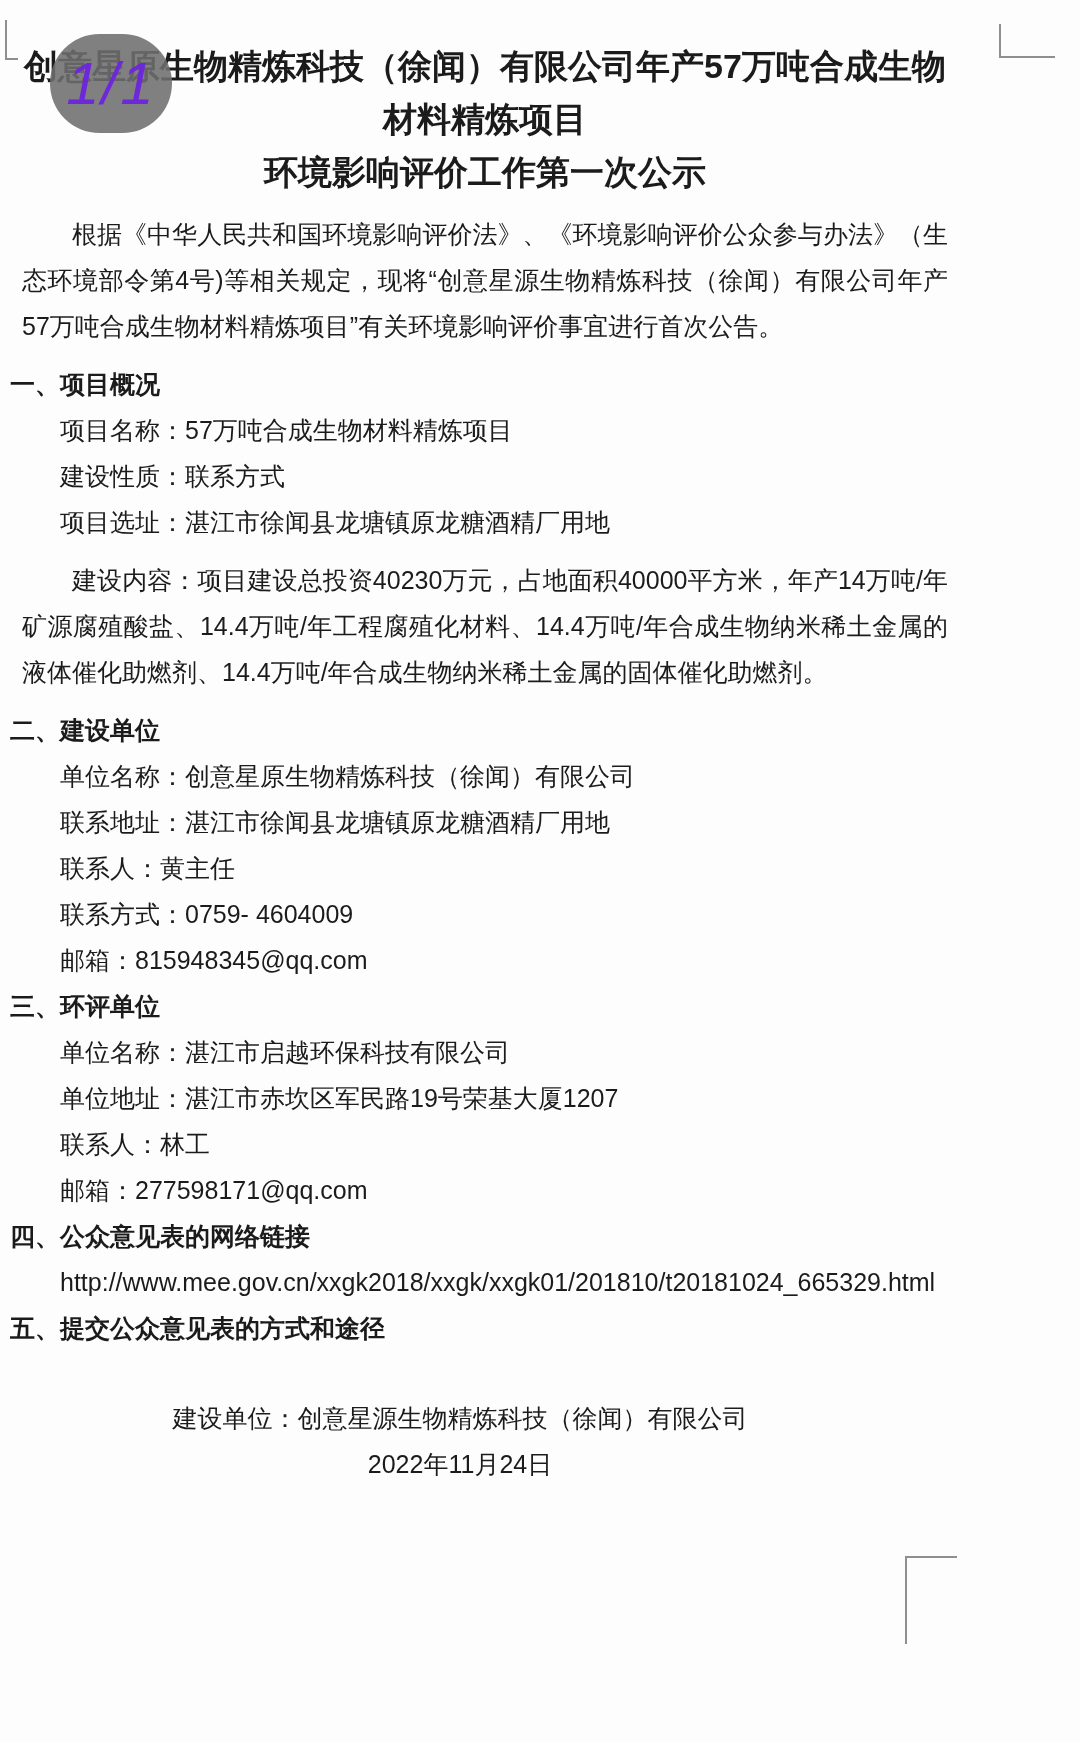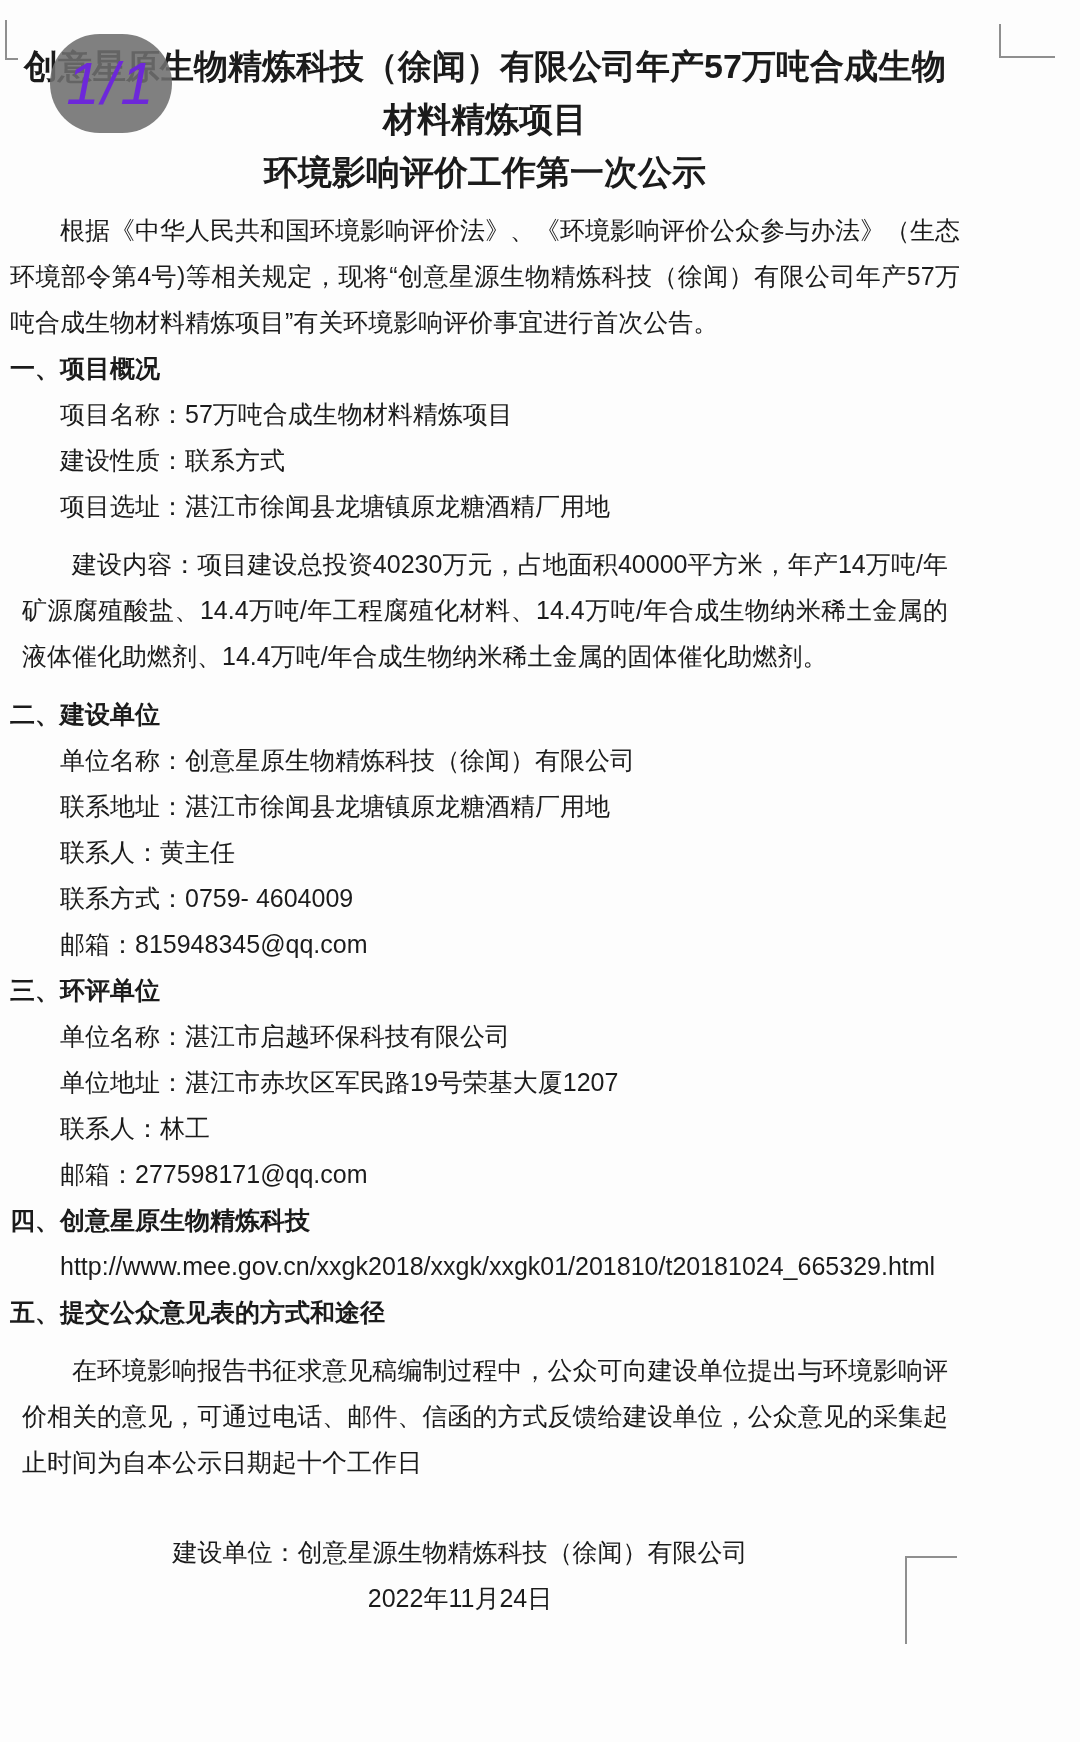--- a/index.html
+++ b/index.html
@@ -18,21 +18,21 @@
     position:absolute;left:50px;top:34px;width:122px;height:99px;z-index:3;
     background:rgba(110,110,110,0.88);border-radius:52px;
     display:flex;align-items:center;justify-content:center;
     color:#6d28d9;font-size:60px;font-style:italic;font-weight:400;letter-spacing:2px;
   }
   .title{
     position:relative;z-index:1;
     font-size:34px;font-weight:bold;text-align:center;line-height:53px;margin:0 0 8px 0;
   }
   .body-text{font-size:25px;line-height:46px;}
-  .intro{margin:0;text-indent:2em;text-align:justify;}
+  .intro{margin:12px;text-indent:2em;text-align:justify;}
   .sec-heading{font-size:25px;font-weight:bold;margin:0;line-height:46px;}
   .item{padding-left:50px;}
   .para{margin:12px;text-indent:2em;text-align:justify;}
   .link-line{padding-left:50px;white-space:nowrap;}
   .footer{margin-top:44px;text-align:center;padding-right:50px;}
 </style>
 </head>
 <body>
 
 <div class="page">
@@ -66,25 +66,24 @@
     <div class="item">联系人：黄主任</div>
     <div class="item">联系方式：0759- 4604009</div>
     <div class="item">邮箱：815948345@qq.com</div>
 
     <h2 class="sec-heading">三、环评单位</h2>
     <div class="item">单位名称：湛江市启越环保科技有限公司</div>
     <div class="item">单位地址：湛江市赤坎区军民路19号荣基大厦1207</div>
     <div class="item">联系人：林工</div>
     <div class="item">邮箱：277598171@qq.com</div>
 
-    <h2 class="sec-heading">四、创意星原生物精炼科技</h2>
+    <h2 class="sec-heading">四、公众意见表的网络链接</h2>
     <div class="item link-line">http://www.mee.gov.cn/xxgk2018/xxgk/xxgk01/201810/t20181024_665329.html</div>
 
     <h2 class="sec-heading">五、提交公众意见表的方式和途径</h2>
-    <p class="para">在环境影响报告书征求意见稿编制过程中，公众可向建设单位提出与环境影响评价相关的意见，可通过电话、邮件、信函的方式反馈给建设单位，公众意见的采集起止时间为自本公示日期起十个工作日</p>
 
     <div class="footer">
       <div>建设单位：创意星源生物精炼科技（徐闻）有限公司</div>
       <div>2022年11月24日</div>
     </div>
 
   </div>
 </div>
 
 </body></html>

